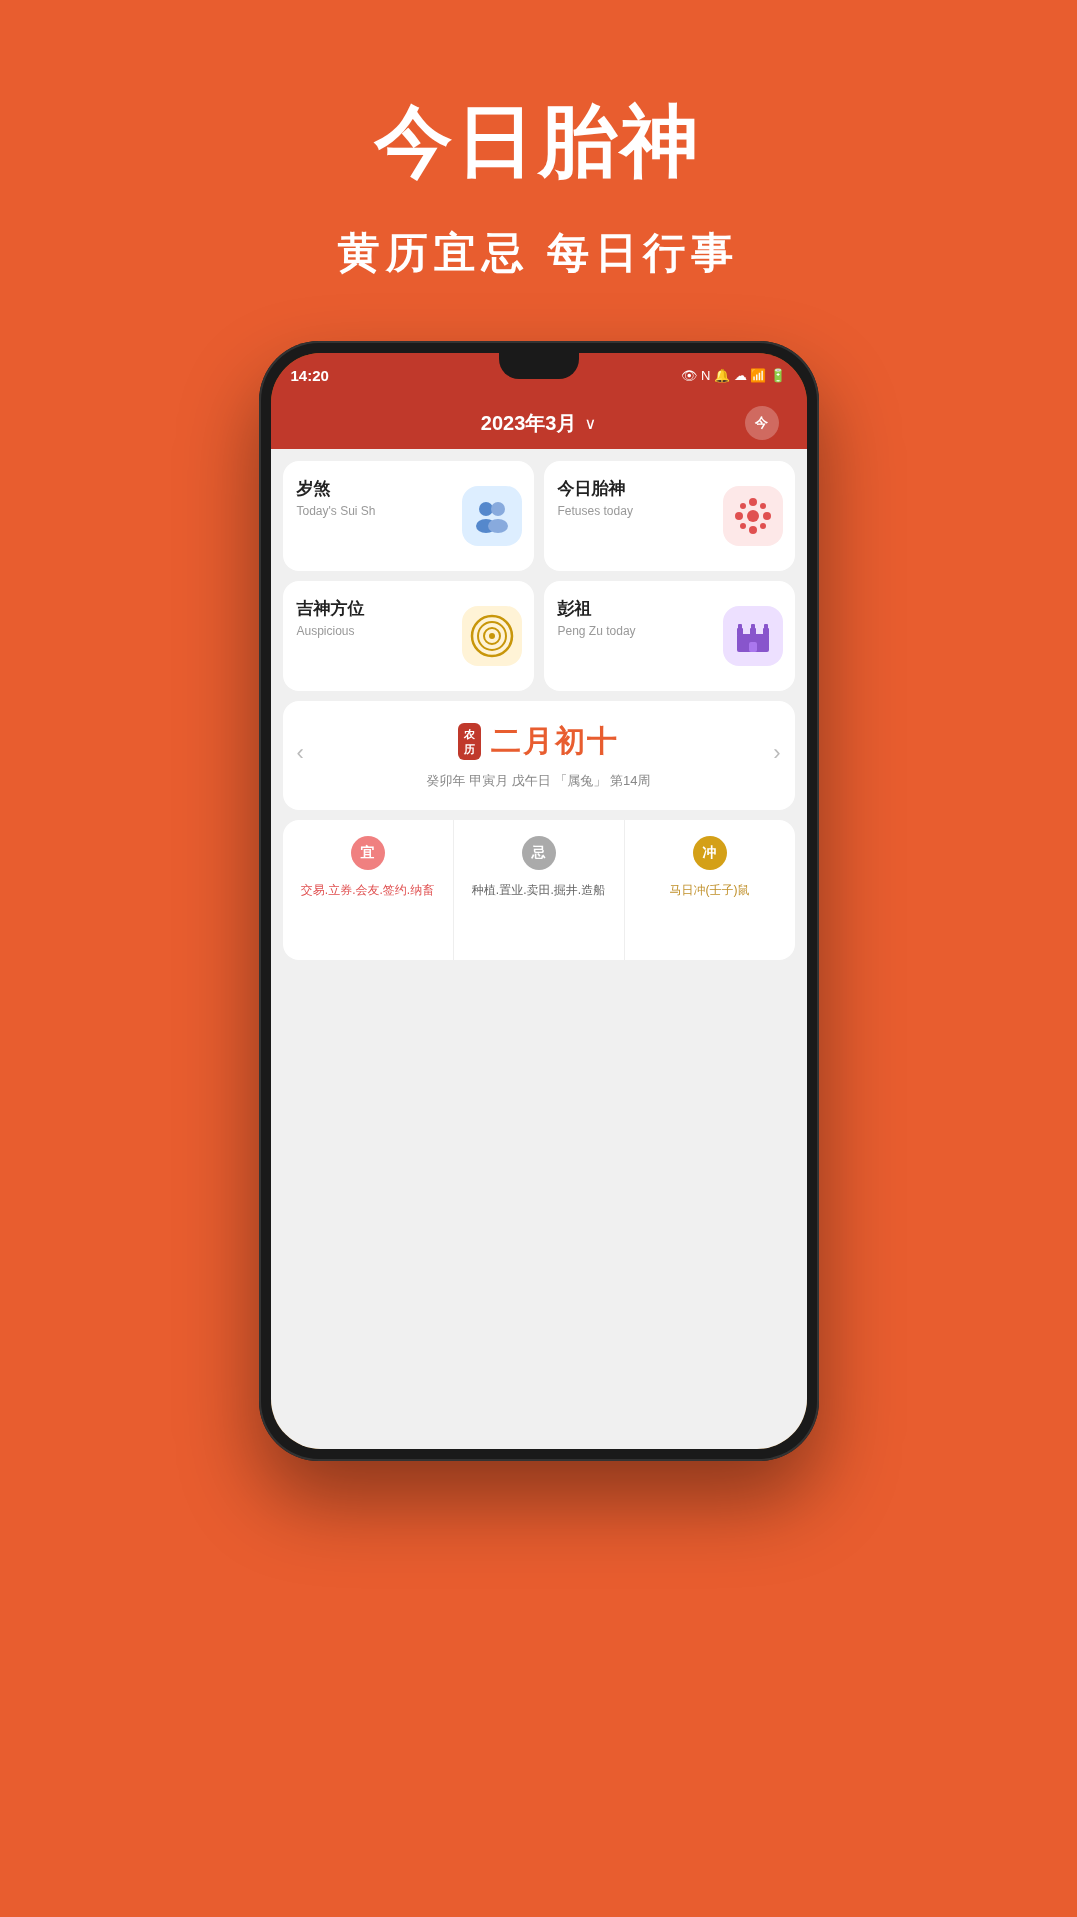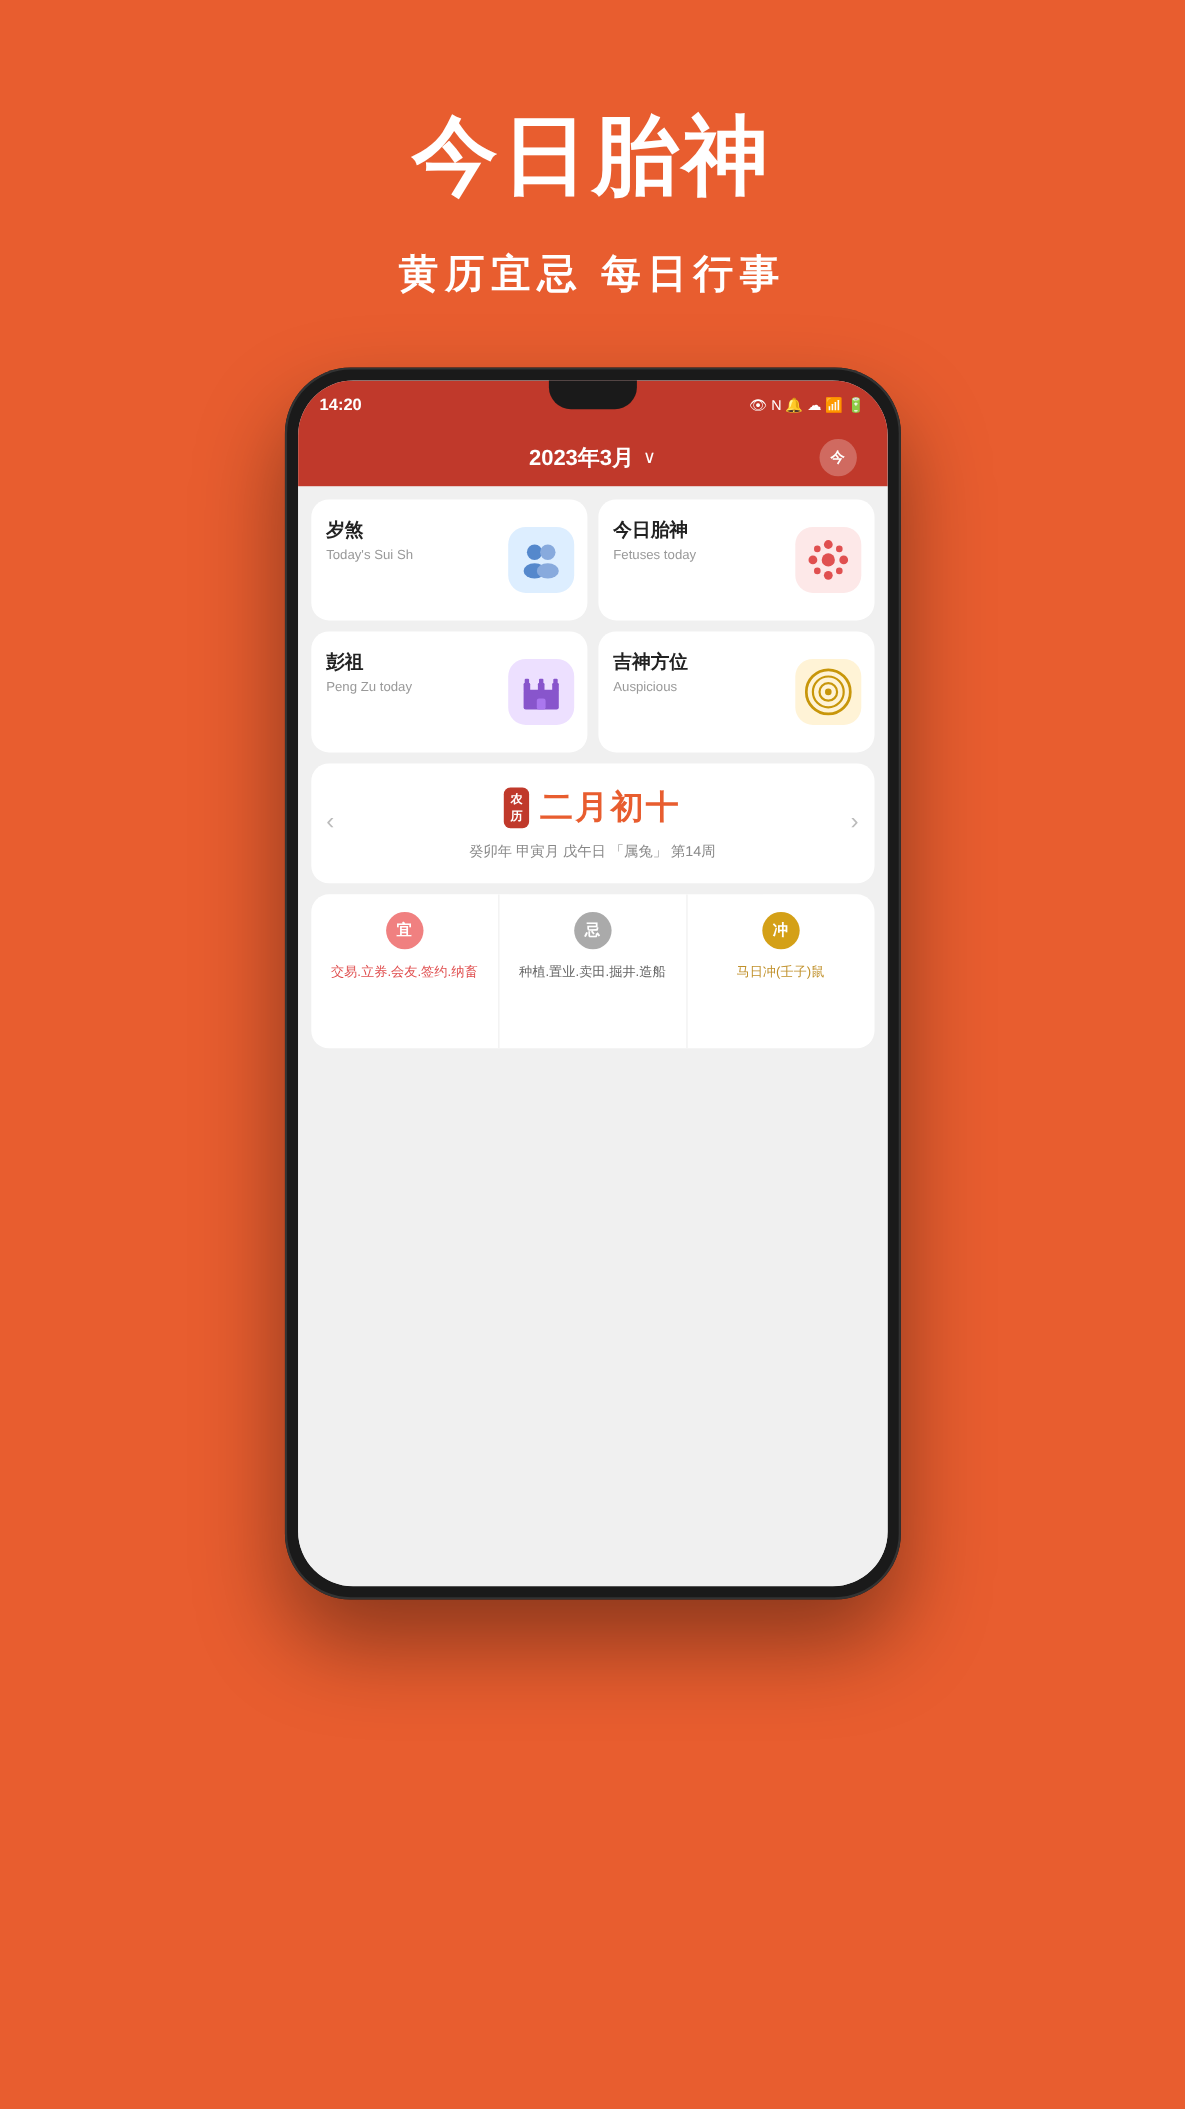--- a/index.html
+++ b/index.html
@@ -18,42 +18,42 @@
       margin-top: 90px;
       font-size: 78px;
       font-weight: 900;
       color: white;
       letter-spacing: 4px;
       text-align: center;
     }
 
     .app-subtitle {
       margin-top: 30px;
-      font-size: 36px;
+      font-size: 42px;
       font-weight: 700;
       color: white;
       letter-spacing: 6px;
       text-align: center;
     }
 
     .phone-wrapper {
       margin-top: 60px;
       width: 560px;
       height: 1120px;
       background: #1a1a1a;
       border-radius: 60px;
       padding: 12px;
       box-shadow: 0 40px 80px rgba(0,0,0,0.4), inset 0 0 0 2px #333;
       position: relative;
     }
 
     .phone-screen {
       width: 100%;
       height: 100%;
-      background: #e5e5e5;
+      background: #a16207;
       border-radius: 50px;
       overflow: hidden;
       display: flex;
       flex-direction: column;
     }
 
     
     .phone-notch {
       position: absolute;
       top: 12px;
@@ -363,50 +363,50 @@
               <circle cx="36" cy="22" r="4" fill="#e05050"></circle>
               <circle cx="12" cy="12" r="3" fill="#e05050"></circle>
               <circle cx="32" cy="12" r="3" fill="#e05050"></circle>
               <circle cx="12" cy="32" r="3" fill="#e05050"></circle>
               <circle cx="32" cy="32" r="3" fill="#e05050"></circle>
             </svg>
           </div>
         </div>
 
         <div class="info-card">
+          <div class="card-title-cn">吉神方位</div>
+          <div class="card-title-en">Auspicious</div>
+          <div class="card-icon card-icon-yellow">
+            <svg width="44" height="44" viewBox="0 0 44 44" fill="none">
+              <circle cx="22" cy="22" r="20" stroke="#c8960a" stroke-width="2.5" fill="none"></circle>
+              <circle cx="22" cy="22" r="14" stroke="#c8960a" stroke-width="2" fill="none"></circle>
+              <circle cx="22" cy="22" r="8" stroke="#c8960a" stroke-width="2" fill="none"></circle>
+              <circle cx="22" cy="22" r="3" fill="#c8960a"></circle>
+            </svg>
+          </div>
+        </div>
+
+        <div class="info-card">
           <div class="card-title-cn">彭祖</div>
           <div class="card-title-en">Peng Zu today</div>
           <div class="card-icon card-icon-purple">
             <svg width="44" height="44" viewBox="0 0 44 44" fill="none">
 
               <rect x="6" y="20" width="32" height="18" rx="2" fill="#8855cc"></rect>
               <rect x="6" y="14" width="6" height="8" rx="1" fill="#8855cc"></rect>
               <rect x="19" y="14" width="6" height="8" rx="1" fill="#8855cc"></rect>
               <rect x="32" y="14" width="6" height="8" rx="1" fill="#8855cc"></rect>
               <rect x="7" y="10" width="4" height="6" rx="1" fill="#8855cc"></rect>
               <rect x="20" y="10" width="4" height="6" rx="1" fill="#8855cc"></rect>
               <rect x="33" y="10" width="4" height="6" rx="1" fill="#8855cc"></rect>
               <rect x="18" y="28" width="8" height="10" rx="2" fill="#aa77ee"></rect>
             </svg>
           </div>
         </div>
 
-        <div class="info-card">
-          <div class="card-title-cn">吉神方位</div>
-          <div class="card-title-en">Auspicious</div>
-          <div class="card-icon card-icon-yellow">
-            <svg width="44" height="44" viewBox="0 0 44 44" fill="none">
-              <circle cx="22" cy="22" r="20" stroke="#c8960a" stroke-width="2.5" fill="none"></circle>
-              <circle cx="22" cy="22" r="14" stroke="#c8960a" stroke-width="2" fill="none"></circle>
-              <circle cx="22" cy="22" r="8" stroke="#c8960a" stroke-width="2" fill="none"></circle>
-              <circle cx="22" cy="22" r="3" fill="#c8960a"></circle>
-            </svg>
-          </div>
-        </div>
-
       </div>
 
       <div class="calendar-card">
         <span class="cal-nav-left">‹</span>
         <span class="cal-nav-right">›</span>
 
         <div class="cal-main-row">
           <div class="cal-lunar-badge">
             <span>农</span><br>
             <span>历</span>

